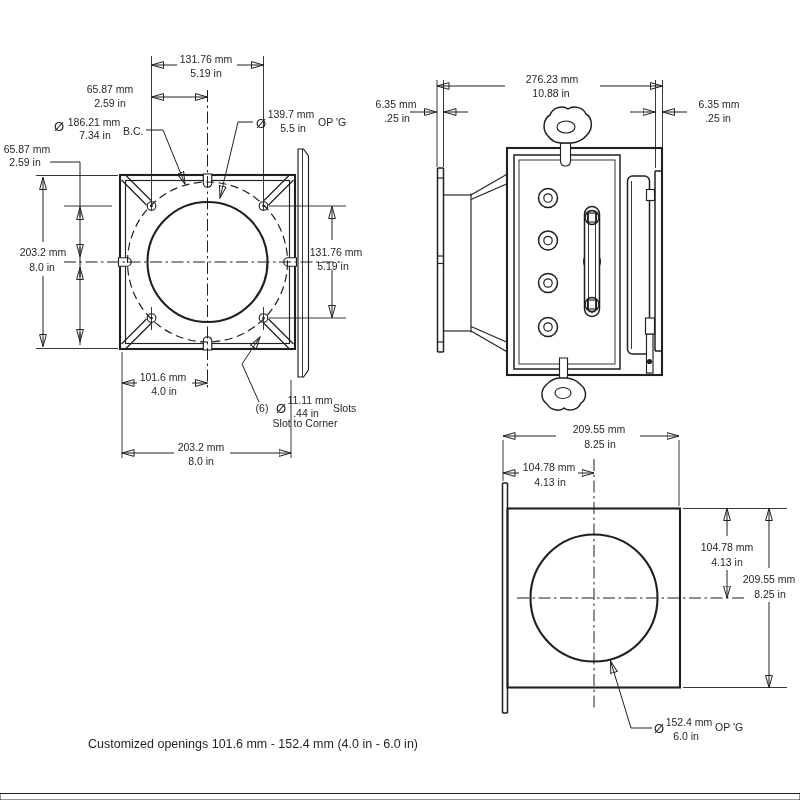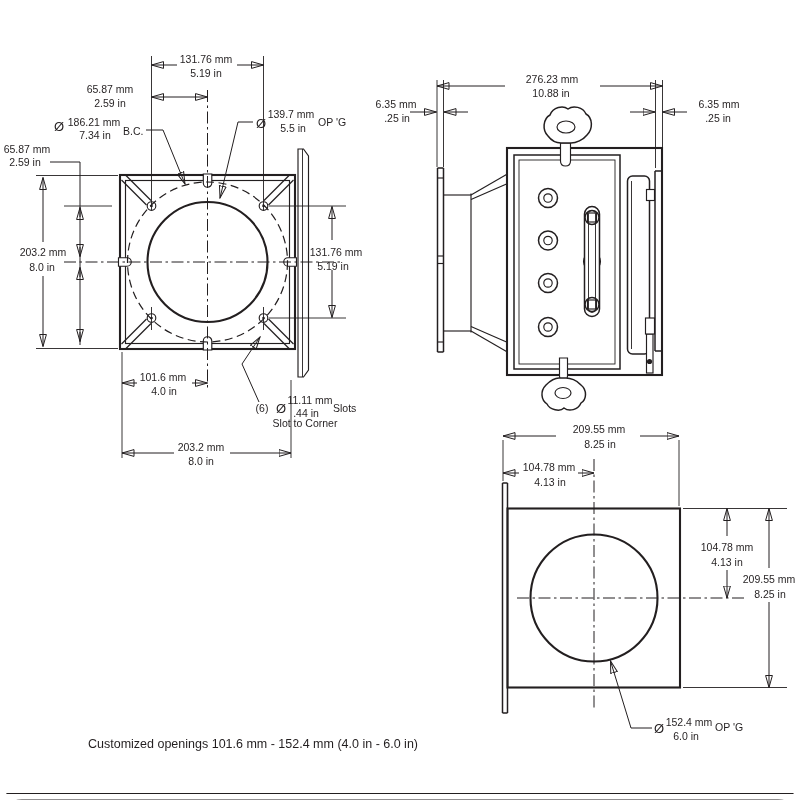--- a/index.html
+++ b/index.html
@@ -1,16 +1,16 @@
 <!DOCTYPE html>
 <html><head>
 <meta charset="utf-8">
 <style>
   html,body{margin:0;padding:0;background:#fff;}
-  .stage{position:relative;width:800px;height:800px;background:#fff;overflow:hidden;border-radius:22px;}
+  .stage{position:relative;width:800px;height:800px;background:#fff;overflow:hidden;}
   svg{display:block;}
   svg line, svg path, svg rect, svg circle, svg ellipse{stroke:#231f20;fill:none;stroke-linecap:butt;}
   .ol2{stroke-width:2.1;}
   .ol{stroke-width:1.5;}
   .ol1{stroke-width:1.15;}
   .dim{stroke-width:1;}
   .ext{stroke-width:0.9;}
   .cl{stroke-width:1;stroke-dasharray:12 3.5 2.5 3.5;}
   .bc{stroke-width:1.2;stroke-dasharray:8 4.5;}
   .wfill{fill:#ffffff;}

